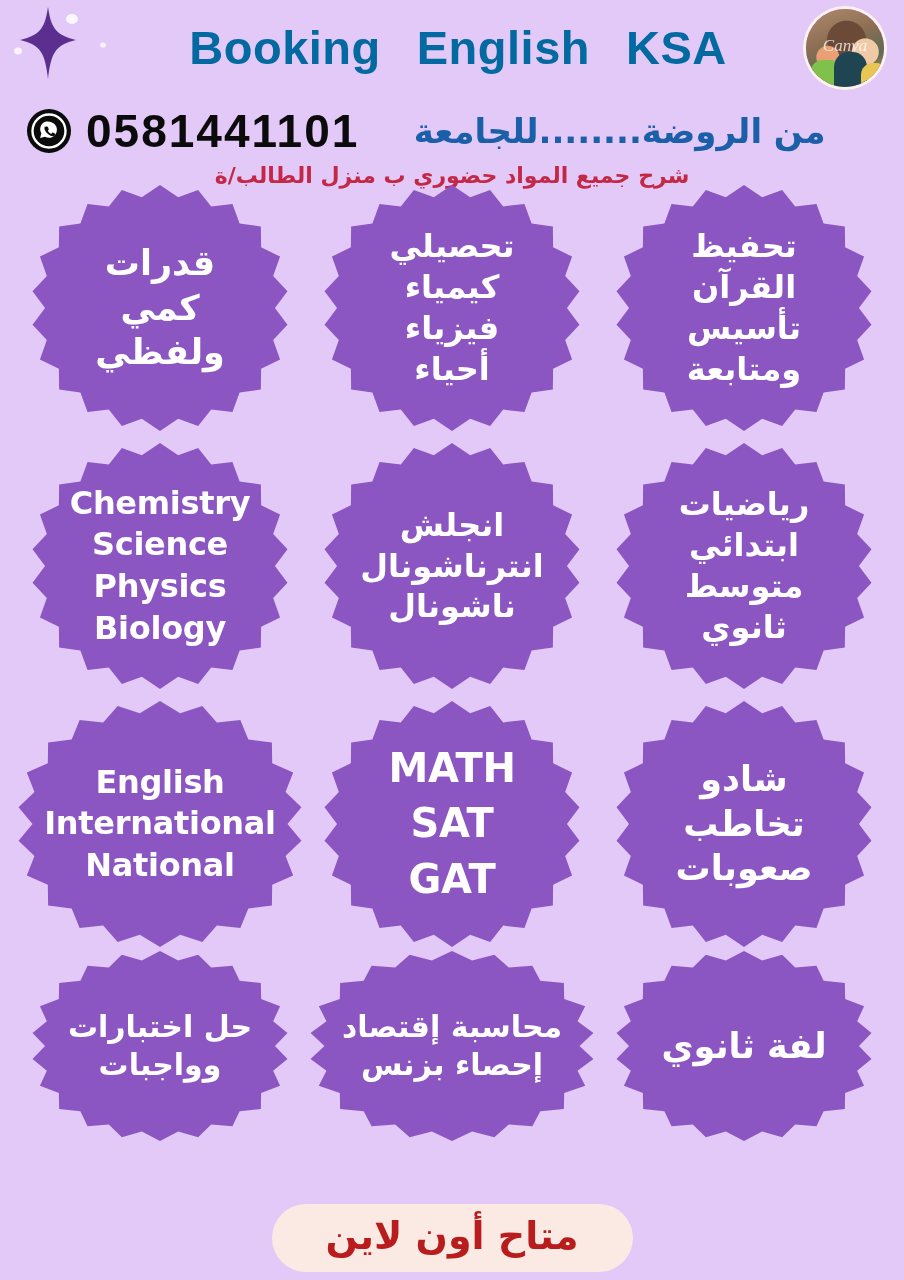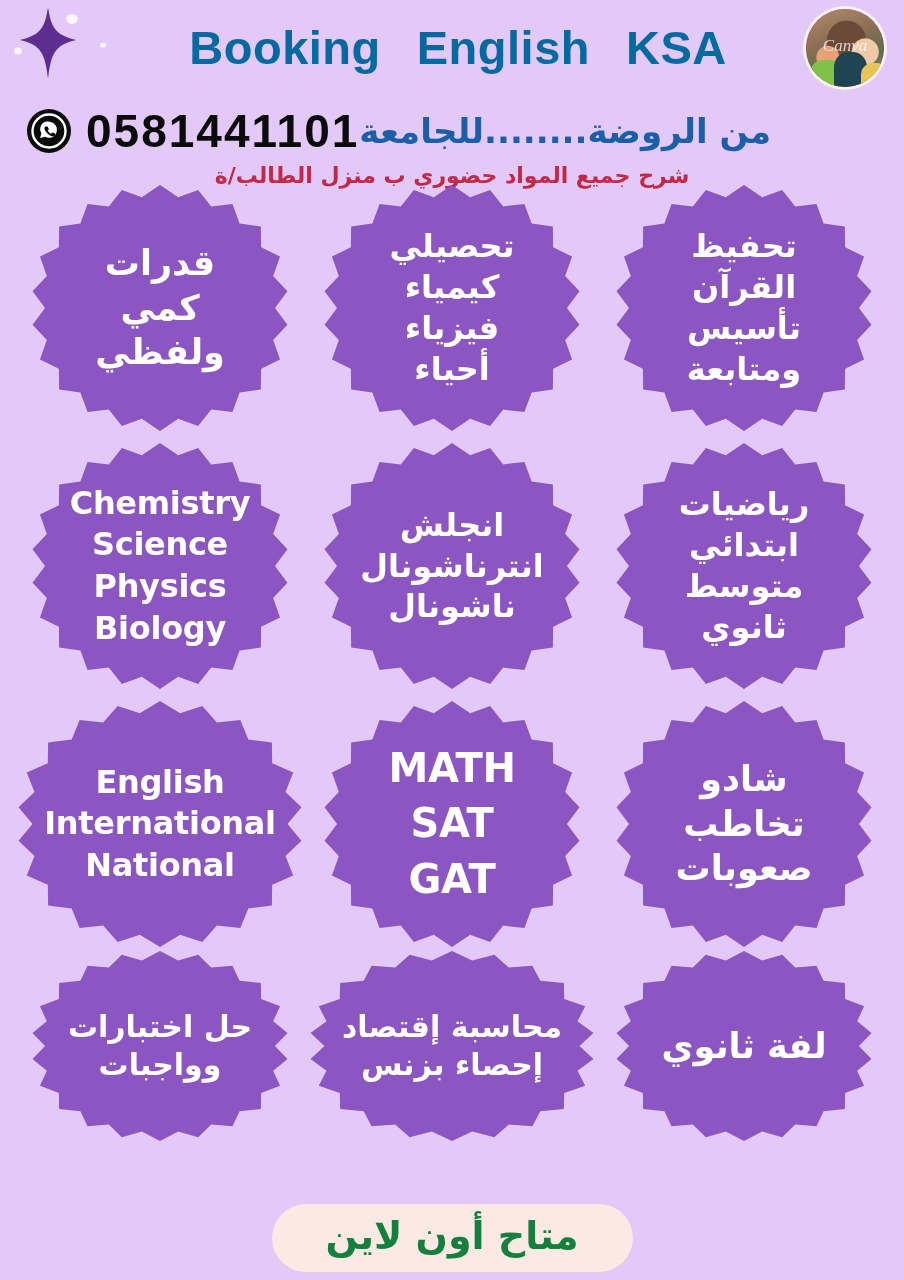--- a/index.html
+++ b/index.html
@@ -100,21 +100,21 @@
   }
   .wa-icon { width: 46px; height: 46px; flex: 0 0 auto; }
   .phone-num {
     font-size: 46px;
     font-weight: 700;
     color: #0b0b0b;
     letter-spacing: 2px;
   }
   .tagline {
     flex: 1 1 auto;
-    text-align: left;
+    text-align: center;
     direction: rtl;
     font-size: 34px;
     font-weight: 700;
     color: #1a5fa8;
     padding-right: 6px;
     font-family: "DejaVu Sans", sans-serif;
   }
 
   .redline {
     text-align: center;
@@ -211,21 +211,21 @@
     left: 0; right: 0; bottom: 8px;
     display: flex;
     justify-content: center;
   }
   .pill {
     background: #fbeae3;
     border-radius: 40px;
     padding: 10px 54px 14px 54px;
     font-size: 38px;
     font-weight: 700;
-    color: #15803d;
+    color: #b91c1c;
     direction: rtl;
     font-family: "DejaVu Sans", sans-serif;
     letter-spacing: 1px;
   }
 </style>
 </head>
 <body>
 
 <div class="header">
 

